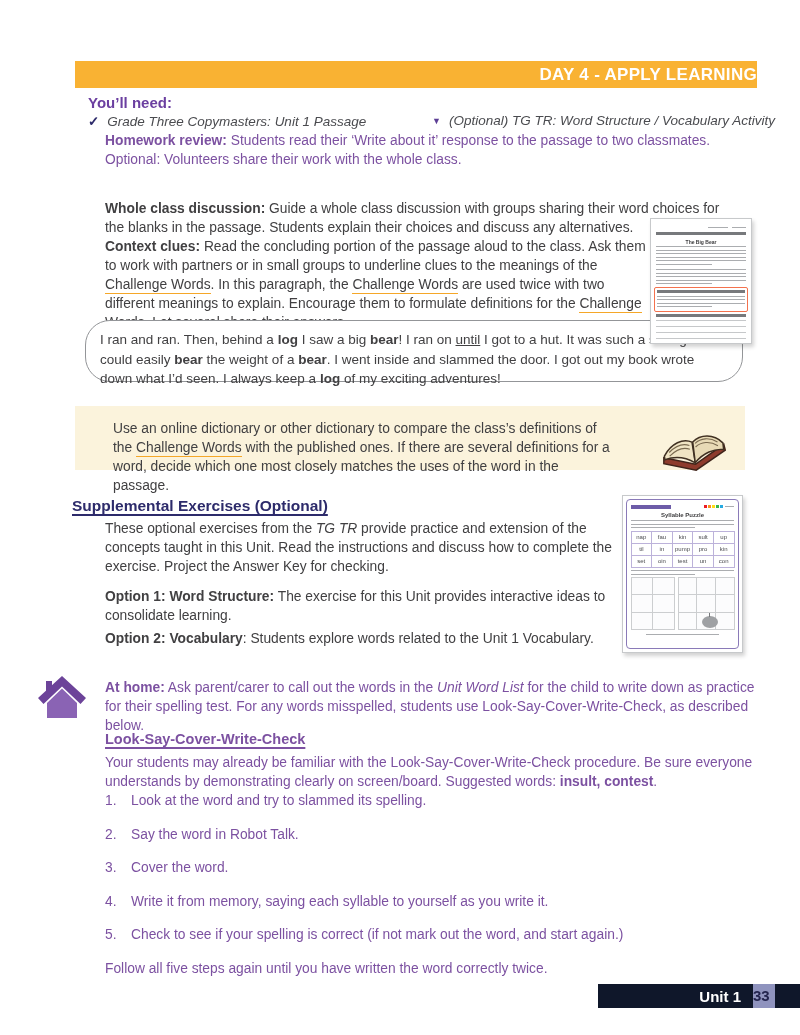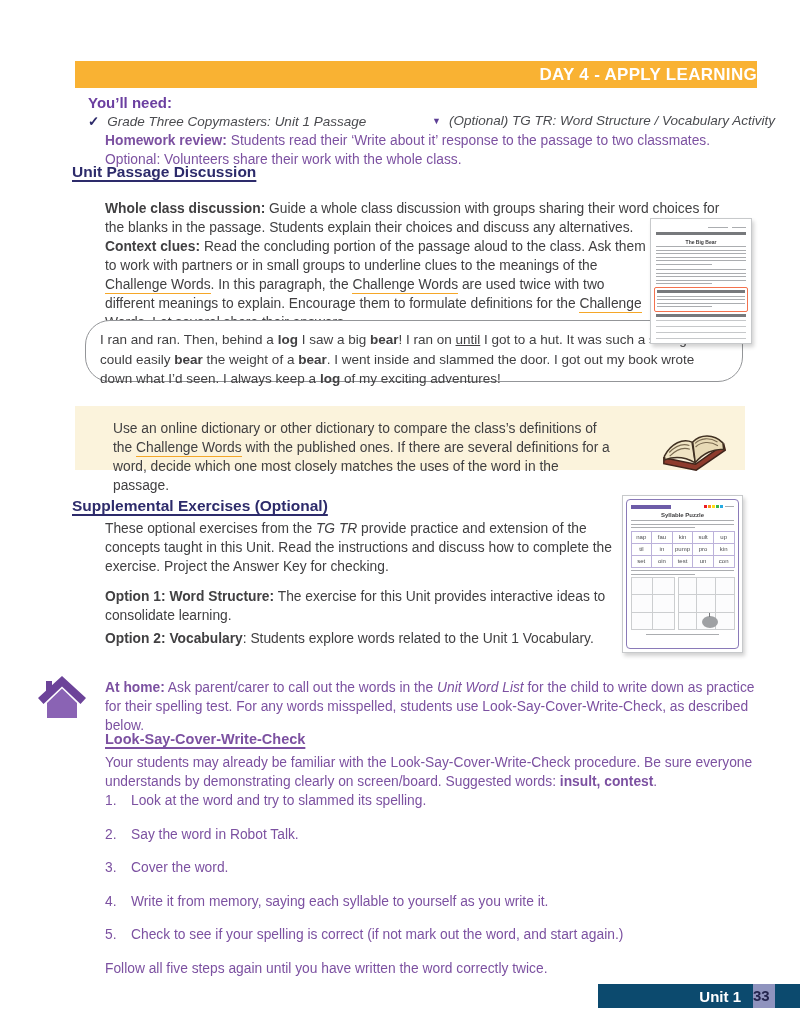--- a/index.html
+++ b/index.html
@@ -18,21 +18,21 @@
   .navy-h{color:#2D2B6B;font-weight:bold;font-size:15.5px;text-decoration:underline;
           text-underline-offset:3px;text-decoration-thickness:1.5px;}
   .cw{border-bottom:1.5px solid #F5A728;padding-bottom:.5px;}
   .pass-box{border:1px solid #939598;background:#fff;box-sizing:border-box;
             padding:9px 14px;font-size:13.5px;line-height:19.5px;color:#414042;}
   .dict-box{background:#FBF3DC;box-sizing:border-box;padding:13px 0 0 38px;}
   .lscwc-h{color:#7C51A1;font-weight:bold;font-size:14.5px;text-decoration:underline;
            text-underline-offset:3px;text-decoration-thickness:1.5px;}
   .step-row{display:flex;margin-bottom:14.5px;}
   .step-num{width:26px;flex:none;}
-  .footer{background:#0c4a6e;display:flex;align-items:center;}
+  .footer{background:#0f172a;display:flex;align-items:center;}
   .f-unit{flex:1;text-align:right;color:#fff;font-weight:bold;font-size:15px;padding-right:12px;}
   .f-page{width:22px;height:24px;background:#8F93BE;color:#23244E;font-weight:bold;
           font-size:15px;text-align:left;line-height:24px;}
   .f-tail{width:25px;height:24px;}
   
   .thumb{background:#fff;border:1px solid #C7C9CB;box-shadow:2px 3px 4px rgba(0,0,0,.18);
          box-sizing:border-box;overflow:hidden;z-index:2;}
   .t-pad{position:absolute;inset:5px;}
   .tl{height:1px;background:#ABADB0;margin-bottom:2.5px;}
   .rl{height:1px;background:#C6C8CA;margin-bottom:5px;}
@@ -75,21 +75,20 @@
 
   <div class="abs need" style="left:432px;top:113px;">
     <span class="tri">▼</span><span>(Optional) TG TR: Word Structure / Vocabulary Activity</span>
   </div>
 
   <div class="abs bt purple" style="left:105px;top:131px;width:660px;">
     <div><b class="pb">Homework review:</b><span> Students read their ‘Write about it’ response to the passage to two classmates.</span></div>
     <div>Optional: Volunteers share their work with the whole class.</div>
   </div>
 
-  <div class="abs navy-h" style="left:72px;top:163px;">Unit Passage Discussion</div>
 
   <div class="abs bt" style="left:105px;top:199px;width:632px;">
     <b>Whole class discussion:</b><span> Guide a whole class discussion with groups sharing their word choices for the blanks in the passage.  Students explain their choices and discuss any alternatives.</span>
   </div>
 
   <div class="abs bt" style="left:105px;top:237px;width:548px;">
     <b>Context clues:</b><span> Read the concluding portion of the passage aloud to the class. Ask them to work with partners or in small groups to underline clues to the meanings of the </span><span class="cw">Challenge Words</span><span>. In this paragraph, the </span><span class="cw">Challenge Words</span><span> are used twice with two different meanings to explain. Encourage them to formulate definitions for the </span><span class="cw">Challenge Words</span><span>. Let several share their answers.</span>
   </div>
 
   <div class="abs thumb" style="left:650px;top:218px;width:102px;height:126px;">

